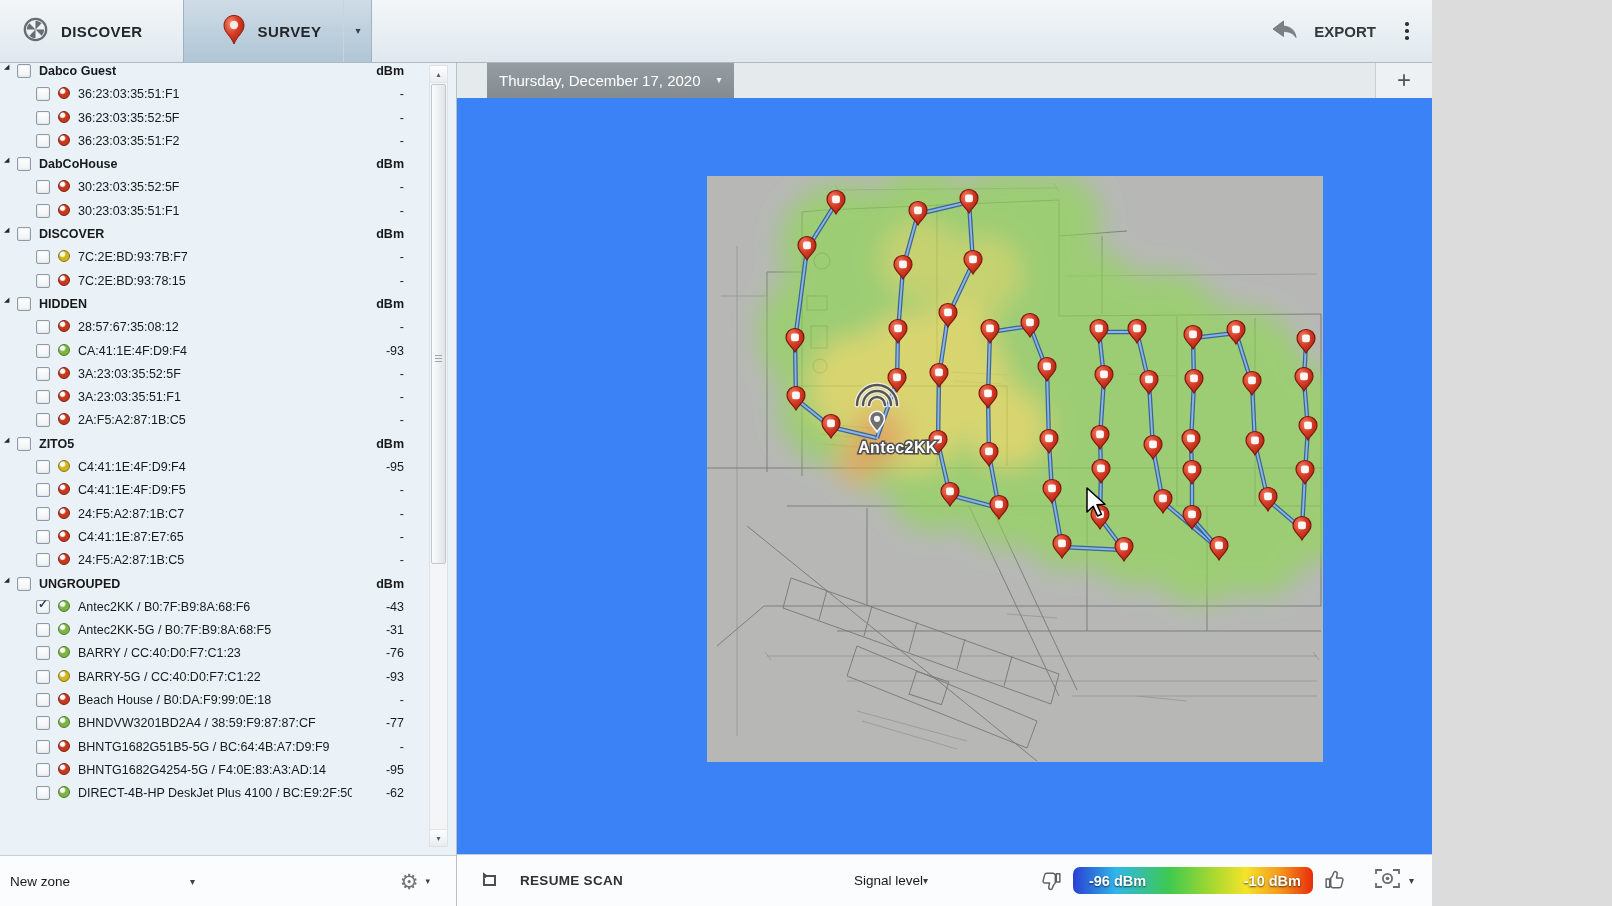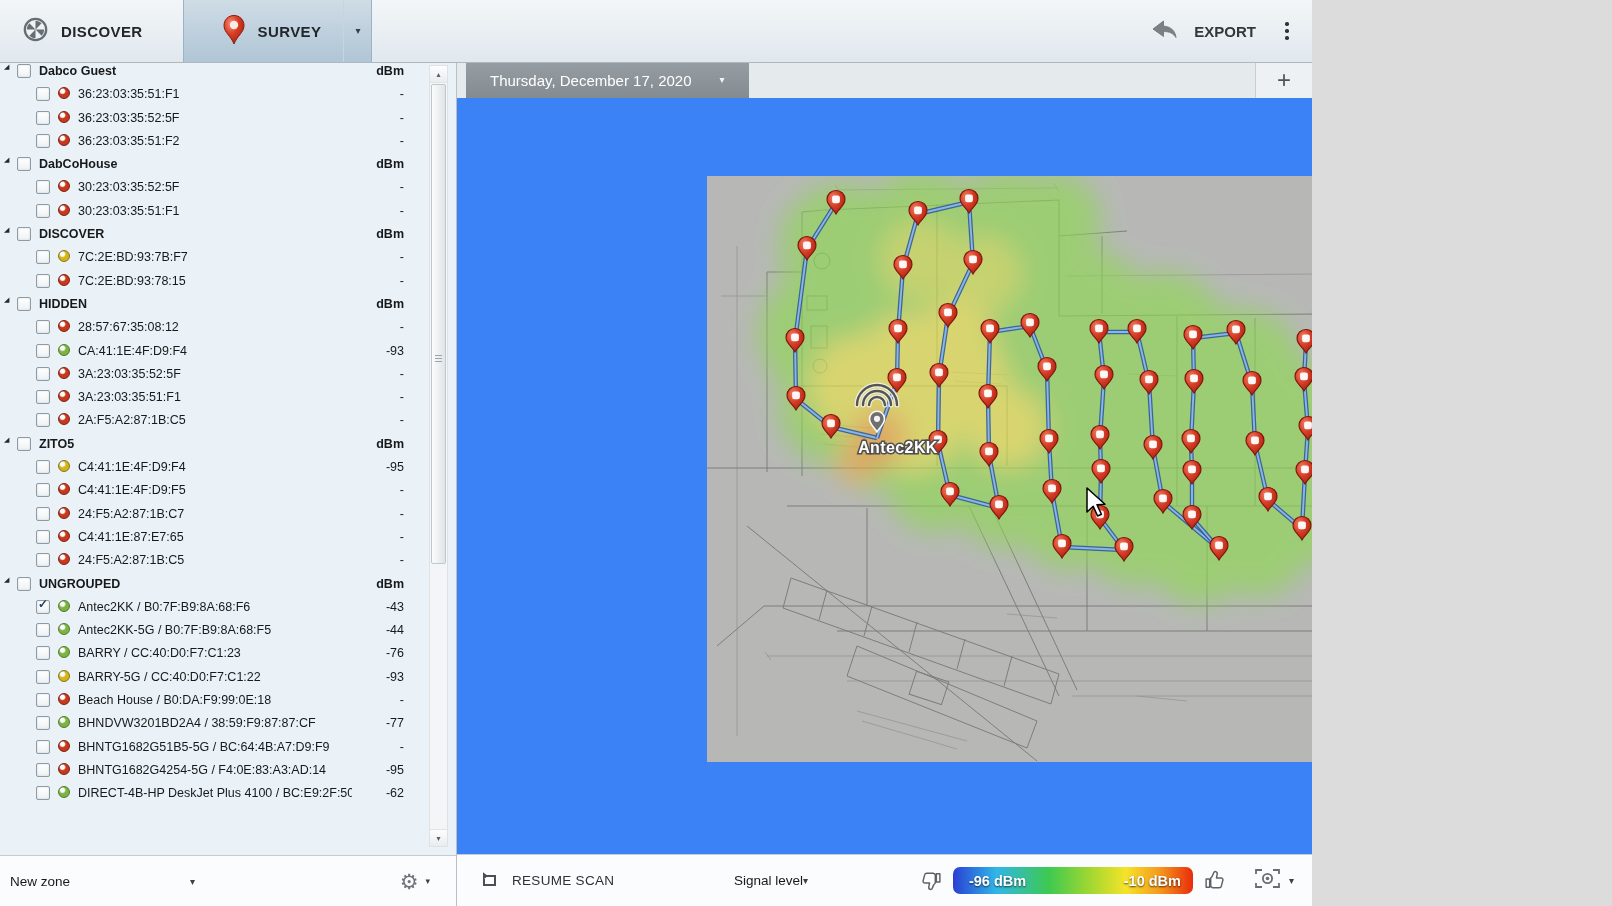--- a/index.html
+++ b/index.html
@@ -1,16 +1,16 @@
 <!DOCTYPE html>
 <html><head>
 <meta charset="utf-8">
 <style>
   html,body{margin:0;padding:0;background:#dcdcdc;}
-  .app{position:relative;width:1312px;height:906px;overflow:hidden;background:#fff;
+  .app{position:relative;width:1432px;height:906px;overflow:hidden;background:#fff;
        font-family:"Liberation Sans",sans-serif;-webkit-font-smoothing:antialiased;}
 
   
   .topbar{position:absolute;left:0;top:0;width:100%;height:62px;display:flex;align-items:stretch;
           background:linear-gradient(#f3f6f8,#e0e8ee);border-bottom:1px solid #aeb8bf;z-index:6;}
   .tab{display:flex;align-items:center;gap:12px;padding:0 22px;font-size:15px;font-weight:bold;
        color:#23272b;letter-spacing:.4px;cursor:default;}
   .tab.selected{background:linear-gradient(#cfdce6,#b0c5d5);border-left:1px solid #9db2c2;}
   .survey-dd{width:27px;display:flex;align-items:center;justify-content:center;
              background:linear-gradient(#cfdce6,#b0c5d5);border-left:1px solid #c6d5e0;border-right:1px solid #9db2c2;}
@@ -50,33 +50,33 @@
                   border-top:1px solid #c6cccf;display:flex;align-items:center;z-index:5;}
   .zone{display:flex;align-items:center;justify-content:space-between;width:185px;padding-left:10px;
         font-size:13.5px;color:#17191b;}
   .gear{margin-left:auto;display:flex;align-items:center;gap:7px;padding-right:26px;font-size:21px;color:#6d7378;}
   .gear .caret{font-size:9px;}
 
   
   .main{position:absolute;left:456px;top:62px;right:0;bottom:0;border-left:1px solid #b9bfc4;background:#f5f7f8;}
   .datebar{position:absolute;left:0;top:0;right:0;height:36px;background:#e5eaed;
            border-bottom:1px solid #d3d8db;display:flex;align-items:stretch;}
-  .date-tab{margin-left:9px;display:flex;align-items:center;gap:28px;padding:0 24px;
+  .date-tab{margin-left:30px;display:flex;align-items:center;gap:16px;padding:0 12px;
             background:linear-gradient(#969da3,#848b91);color:#fff;font-size:15px;}
   .date-tab .caret{color:#f2f4f5;}
   .add-tab{margin-left:auto;width:56px;display:flex;align-items:center;justify-content:center;
            font-size:24px;color:#4d5458;border-left:1px solid #c9ced1;background:#eef1f3;}
   .canvas{position:absolute;left:0;top:36px;right:0;bottom:51px;background:#3b82f6;}
   .floorplan{position:absolute;left:250px;top:78px;width:616px;height:586px;}
   .aplabel{font-family:"Liberation Sans",sans-serif;font-size:16px;font-weight:bold;fill:#fff;
            stroke:#4f4f4f;stroke-width:3px;paint-order:stroke;letter-spacing:.4px;}
 
   .mainbar{position:absolute;left:0;bottom:0;right:0;height:51px;background:#fbfcfd;
            border-top:1px solid #c6cccf;display:flex;align-items:center;}
-  .resume{display:flex;align-items:center;gap:12px;margin-left:22px;font-weight:normal;font-size:13.5px;
+  .resume{display:flex;align-items:center;gap:20px;margin-left:22px;font-weight:bold;font-size:13.5px;
           color:#2d3236;letter-spacing:.3px;}
   .rightbar{margin-left:auto;display:flex;align-items:center;margin-right:18px;}
   .signal{display:flex;align-items:center;width:160px;margin-right:24px;
           font-size:13.5px;color:#17191b;}
   .legend{position:relative;width:240px;height:27px;margin:0 10px;border-radius:7px;}
   .legend span{position:absolute;top:50%;transform:translateY(-50%);font-size:14.5px;font-weight:bold;
                color:#fff;text-shadow:0 1px 2px rgba(0,0,0,.7);}
   .legend .min{left:16px;} .legend .max{right:12px;}
   .iconbtn{display:flex;align-items:center;justify-content:center;}
   .shot{display:flex;align-items:center;gap:8px;margin-left:26px;}
@@ -283,21 +283,21 @@
             <span class="mark">✓</span>
           </span>
           <span class="dot" style="background: radial-gradient(circle at 35% 32%, rgba(255, 255, 255, 0.85) 0px, rgba(255, 255, 255, 0.85) 2px, rgb(124, 179, 66) 3.5px); border-color: rgb(78, 125, 34);"></span>
           <span class="lbl">Antec2KK / B0:7F:B9:8A:68:F6</span>
           <span class="val">-43</span>
         </div>
         <div class="nrow child">
           <span class="cb"></span>
           <span class="dot" style="background: radial-gradient(circle at 35% 32%, rgba(255, 255, 255, 0.85) 0px, rgba(255, 255, 255, 0.85) 2px, rgb(124, 179, 66) 3.5px); border-color: rgb(78, 125, 34);"></span>
           <span class="lbl">Antec2KK-5G / B0:7F:B9:8A:68:F5</span>
-          <span class="val">-44</span>
+          <span class="val">-31</span>
         </div>
         <div class="nrow child">
           <span class="cb"></span>
           <span class="dot" style="background: radial-gradient(circle at 35% 32%, rgba(255, 255, 255, 0.85) 0px, rgba(255, 255, 255, 0.85) 2px, rgb(124, 179, 66) 3.5px); border-color: rgb(78, 125, 34);"></span>
           <span class="lbl">BARRY / CC:40:D0:F7:C1:23</span>
           <span class="val">-76</span>
         </div>
         <div class="nrow child">
           <span class="cb"></span>
           <span class="dot" style="background: radial-gradient(circle at 35% 32%, rgba(255, 255, 255, 0.85) 0px, rgba(255, 255, 255, 0.85) 2px, rgb(210, 181, 27) 3.5px); border-color: rgb(138, 116, 16);"></span>

